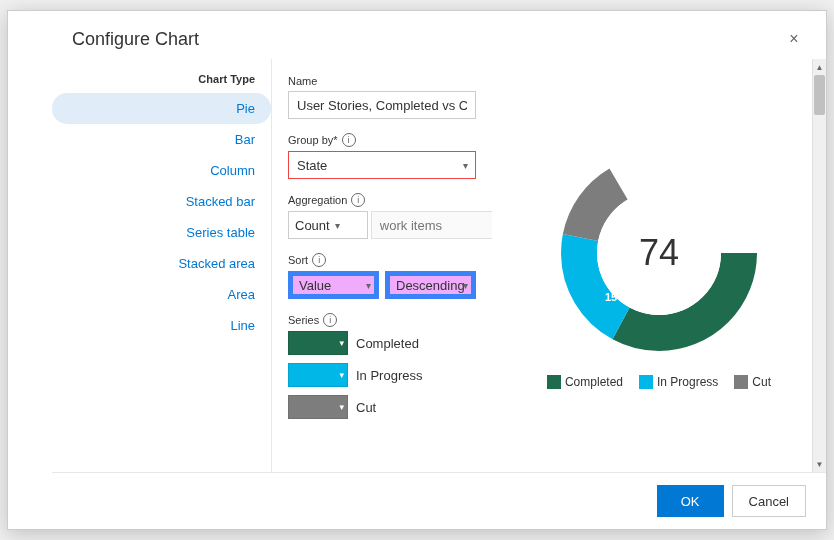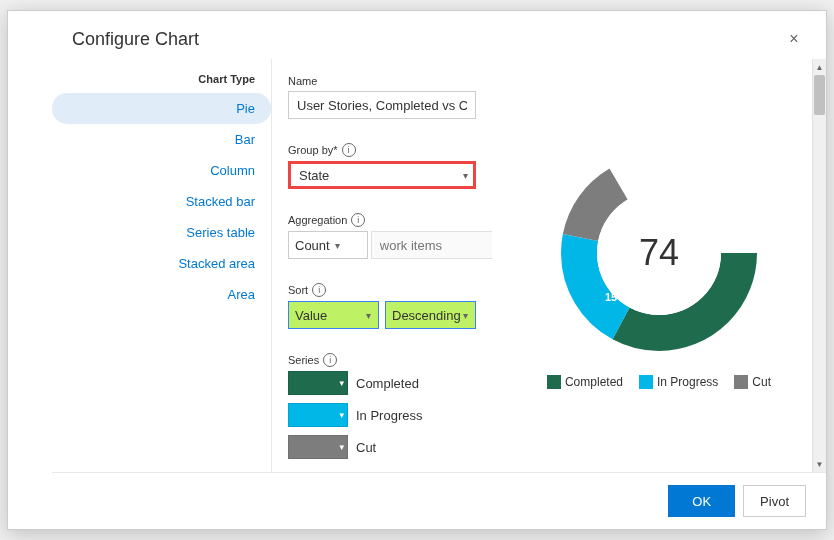--- a/index.html
+++ b/index.html
@@ -85,21 +85,21 @@
       display: flex;
       overflow: hidden;
     }
     .form-area {
       width: 220px;
       padding: 16px;
       flex-shrink: 0;
       overflow-y: auto;
     }
     .field-group {
-      margin-bottom: 24px;
+      margin-bottom: 14px;
     }
     .field-label {
       font-size: 11px;
       color: #333;
       margin-bottom: 4px;
       display: flex;
       align-items: center;
       gap: 4px;
     }
     .info-icon {
@@ -124,21 +124,21 @@
       color: #333;
       outline: none;
     }
     .select-wrapper {
       position: relative;
       width: 100%;
     }
     .field-select {
       width: 100%;
       height: 28px;
-      border: 3px solid #ef4444;
+      border: 1px solid #ef4444;
       padding: 0 8px;
       font-size: 13px;
       color: #333;
       appearance: none;
       background: #fff;
       cursor: pointer;
       outline: none;
     }
     .select-arrow {
       position: absolute;
@@ -188,26 +188,26 @@
       display: flex;
       gap: 6px;
     }
     .sort-select-wrap {
       position: relative;
       flex: 1;
     }
     .sort-select {
       width: 100%;
       height: 28px;
-      border: 1px solid #3b82f6;
+      border: 5px solid #3b82f6;
       padding: 0 6px;
       font-size: 13px;
       color: #333;
       appearance: none;
-      background: #bef264;
+      background: #f0abfc;
       cursor: pointer;
       outline: none;
     }
     .series-list {
       display: flex;
       flex-direction: column;
       gap: 8px;
       margin-top: 4px;
     }
     .series-item {
@@ -371,20 +371,21 @@
       <div class="sidebar-section-title">Chart Type</div>
 
       <div id="sidebar-items">
           <div class="sidebar-item active">Pie</div>
           <div class="sidebar-item">Bar</div>
           <div class="sidebar-item">Column</div>
           <div class="sidebar-item">Stacked bar</div>
           <div class="sidebar-item">Series table</div>
           <div class="sidebar-item">Stacked area</div>
           <div class="sidebar-item">Area</div>
+          <div class="sidebar-item">Line</div>
         </div>
     </div>
 
     <div class="main-content">
 
       <div class="form-area">
 
         <div class="field-group">
           <div class="field-label">
             <span>Name</span>
@@ -521,15 +522,15 @@
             <div class="scrollbar-thumb"></div>
           </div>
           <button class="scrollbar-btn">▼</button>
         </div>
       </div>
     </div>
   </div>
 
   <div class="dialog-footer">
     <button class="btn-ok">OK</button>
-    <button class="btn-cancel">Pivot</button>
+    <button class="btn-cancel">Cancel</button>
   </div>
 </div>
 
 </body></html>

